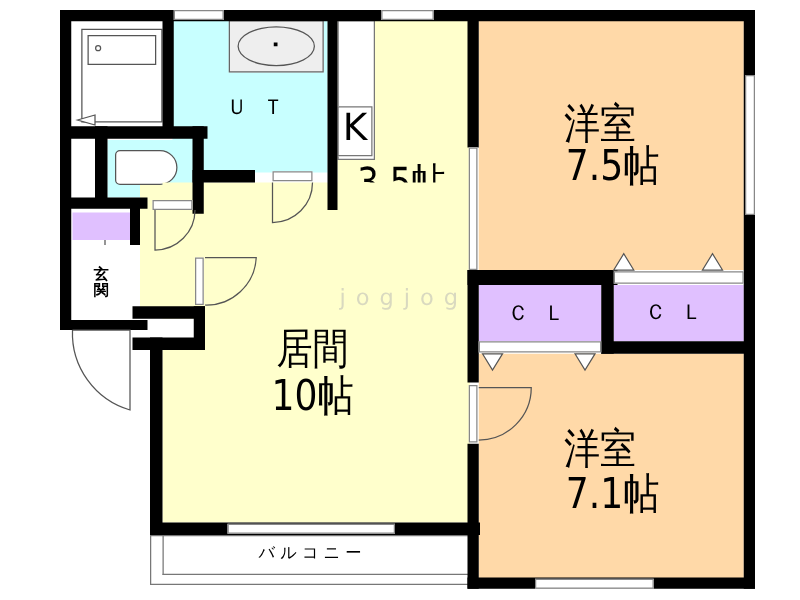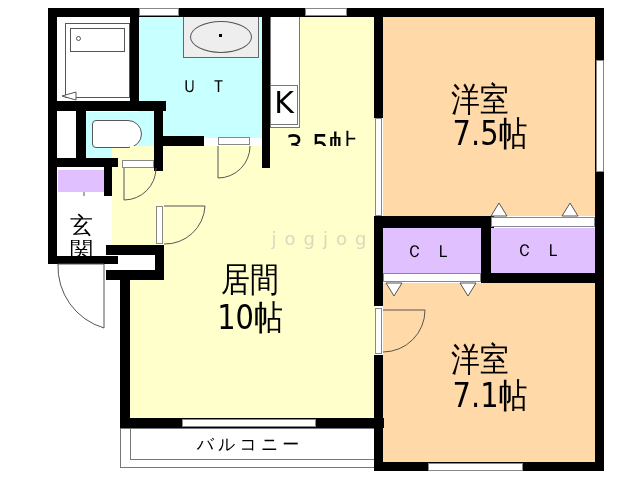--- a/index.html
+++ b/index.html
@@ -33,42 +33,42 @@
 <div class="a" style="left:270px;top:16px;width:106px;height:200px;background:#ffffcc;"></div>
 <div class="a" style="left:270px;top:16px;width:30px;height:112px;background:#fff;border:1px solid #777;"></div>
 <div class="a" style="left:270px;top:85px;width:28px;height:40px;border:1px solid #777;background:#fff;"></div>
 <div class="lbl" style="left:270px;top:88px;width:28px;font-size:30px;">K</div>
 <div class="lbl big" style="left:256px;top:130px;width:130px;font-size:32px;">3.5帖</div>
 
 <div class="a" style="left:112px;top:148px;width:48px;height:98px;background:#ffffcc;"></div>
 <div class="a" style="left:130px;top:146px;width:246px;height:272px;background:#ffffcc;"></div>
 <div class="a" style="left:58px;top:170px;width:48px;height:22px;background:#e0c0ff;"></div>
 <div class="a" style="left:58px;top:196px;width:46px;height:62px;background:#fff;"></div>
-<div class="lbl" style="left:70px;top:213px;width:22px;font-size:23px;white-space:normal;line-height:1.1;">玄関</div>
+<div class="lbl" style="left:70px;top:213px;width:22px;font-size:12px;white-space:normal;line-height:1.1;font-weight:bold;">玄関</div>
 <div class="a" style="left:116px;top:255px;width:42px;height:16px;background:#fff;"></div>
 
 <div class="lbl big" style="left:195px;top:262px;width:110px;">居間</div>
 <div class="lbl big" style="left:195px;top:300px;width:110px;">10帖</div>
 
 <div class="a" style="left:383px;top:16px;width:212px;height:200px;background:#ffd9a8;"></div>
 <div class="lbl big" style="left:420px;top:82px;width:120px;">洋室</div>
 <div class="lbl big" style="left:420px;top:116px;width:140px;">7.5帖</div>
 
 <div class="a" style="left:383px;top:228px;width:98px;height:45px;background:#e0c0ff;"></div>
 <div class="lbl small" style="left:400px;top:243px;width:70px;">ＣＬ</div>
 <div class="a" style="left:491px;top:228px;width:104px;height:45px;background:#e0c0ff;"></div>
 <div class="lbl small" style="left:510px;top:242px;width:70px;">ＣＬ</div>
 
 <div class="a" style="left:383px;top:283px;width:212px;height:180px;background:#ffd9a8;"></div>
 <div class="lbl big" style="left:420px;top:342px;width:120px;">洋室</div>
 <div class="lbl big" style="left:420px;top:378px;width:140px;">7.1帖</div>
 
 <div class="a" style="left:120px;top:428px;width:256px;height:40px;border:1px solid #777;background:#fff;"></div>
 <div class="a" style="left:130px;top:428px;width:246px;height:32px;border-left:1px solid #777;border-bottom:1px solid #777;"></div>
-<div class="lbl" style="left:180px;top:436px;width:140px;font-size:17px;letter-spacing:4px;">バルコニー</div>
+<div class="lbl" style="left:180px;top:436px;width:140px;font-size:13px;letter-spacing:4px;">バルコニー</div>
 
 <div class="a wall" style="left:48px;top:8px;width:330px;height:9px;"></div>
 <div class="a wall" style="left:376px;top:8px;width:228px;height:9px;"></div>
 <div class="a wall" style="left:48px;top:8px;width:9px;height:255px;"></div>
 <div class="a wall" style="left:130px;top:8px;width:9px;height:96px;"></div>
 <div class="a wall" style="left:48px;top:101px;width:118px;height:10px;"></div>
 <div class="a wall" style="left:262px;top:8px;width:8px;height:160px;"></div>
 <div class="a wall" style="left:154px;top:136px;width:50px;height:10px;"></div>
 <div class="a wall" style="left:154px;top:101px;width:9px;height:70px;"></div>
 <div class="a wall" style="left:76px;top:101px;width:10px;height:58px;"></div>

